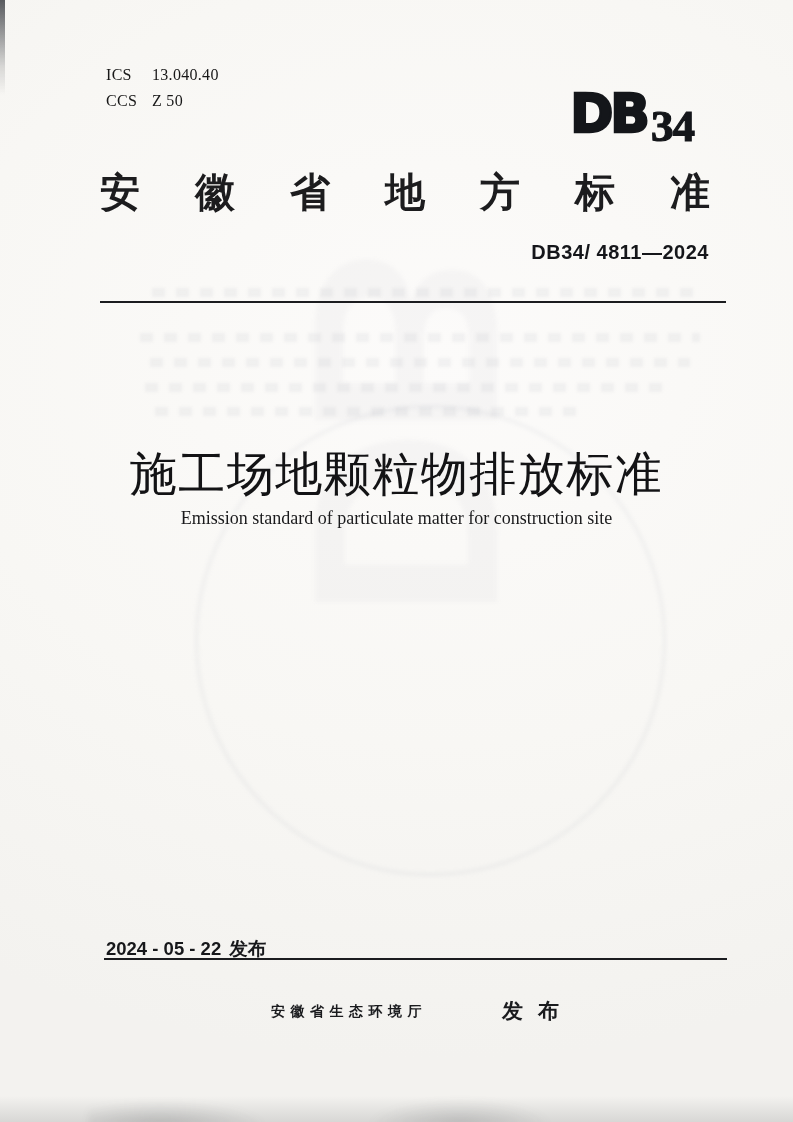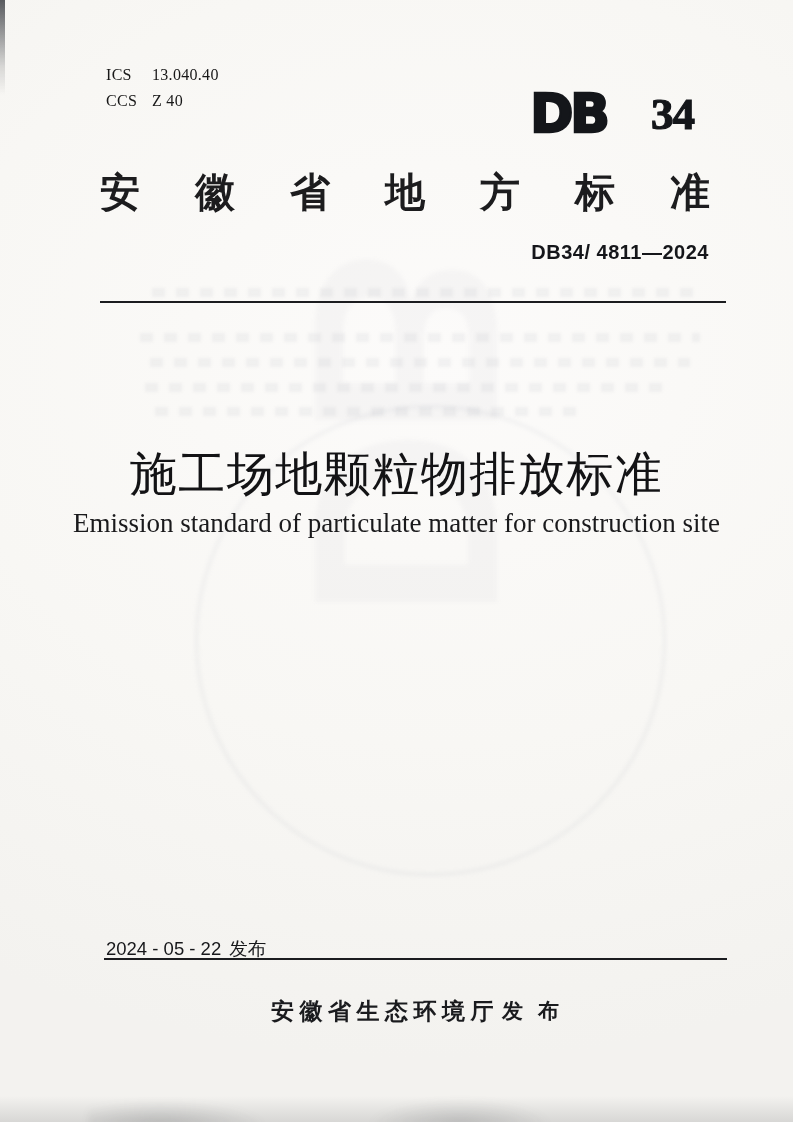--- a/index.html
+++ b/index.html
@@ -50,21 +50,21 @@
   .bleed-stamp {
     position: absolute; left: 195px; top: 405px; width: 465px; height: 465px;
     border-radius: 50%;
     border: 3px solid rgba(135,145,162,0.10);
     filter: blur(2px);
   }
   
   .code-block { position: absolute; left: 106px; top: 62px; font-family: "Liberation Serif", serif; font-size: 16px; line-height: 26px; letter-spacing: 0.3px; }
   .code-label { display: inline-block; width: 46px; }
   
-  .logo { position: absolute; left: 478px; top: 84px; width: 216px; display: flex; justify-content: flex-end; align-items: center; gap: 40px; }
+  .logo { position: absolute; left: 478px; top: 84px; width: 216px; display: flex; justify-content: flex-end; align-items: flex-end; }
   .logo-db {
     font-family: "DejaVu Sans", sans-serif; font-size: 52px; font-weight: 900;
     letter-spacing: -3px; color: #14161a;
     -webkit-text-stroke: 2.5px #14161a;
     transform: scaleY(1.02);
   }
   .logo-34 {
     font-family: "Liberation Serif", serif; font-size: 45px; font-weight: 700;
     color: #14161a; letter-spacing: -1px; margin-left: 4px;
     -webkit-text-stroke: 1.2px #14161a;
@@ -87,30 +87,30 @@
   .rule-bottom { left: 104px; top: 958px; width: 623px; height: 2.2px; }
   
   .title-cn {
     position: absolute; left: 0; top: 443px; width: 100%;
     text-align: center; font-size: 47px; font-weight: 400; letter-spacing: 1.5px;
     color: #131315;
   }
   .title-en {
     position: absolute; left: 0; top: 508px; width: 100%;
     text-align: center; font-family: "Liberation Serif", serif;
-    font-size: 27px; color: #1a1a1c;
+    font-size: 18px; color: #1a1a1c;
   }
   
-  .date-line { position: absolute; top: 936px; font-size: 18.5px; font-weight: 400; color: #17181b; white-space: nowrap; }
+  .date-line { position: absolute; top: 936px; font-size: 18.5px; font-weight: 700; color: #17181b; white-space: nowrap; }
   .date-left { left: 106px; }
   .date-right { right: 68px; }
   .date-label { margin-left: 8px; }
   
   .publishers { position: absolute; left: 271px; top: 997px; display: flex; align-items: center; }
-  .pub-names { width: 194px; font-size: 23px; font-weight: 700; line-height: 27px; color: #1a1b1e; white-space: nowrap; }
+  .pub-names { width: 194px; font-size: 14px; font-weight: 700; line-height: 27px; color: #1a1b1e; white-space: nowrap; }
   .pub1 { letter-spacing: 5.5px; margin-right: -5.5px; }
   .pub2 { letter-spacing: 0.2px; }
   .pub-label {
     margin-left: 37px; font-size: 21px; font-weight: 700; color: #1a1b1e;
     letter-spacing: 15px; margin-right: -15px; white-space: nowrap;
   }
 </style>
 </head>
 <body>
 
@@ -122,21 +122,21 @@
   <div class="bleed-row" style="left:140px; top:333px; width:560px;"></div>
   <div class="bleed-row" style="left:150px; top:358px; width:540px;"></div>
   <div class="bleed-row" style="left:145px; top:383px; width:520px;"></div>
   <div class="bleed-row" style="left:155px; top:407px; width:430px;"></div>
 
   <div class="code-block">
     <div class="code-row">
       <span class="code-label">ICS</span><span class="code-value">13.040.40</span>
     </div>
     <div class="code-row">
-      <span class="code-label">CCS</span><span class="code-value">Z 40</span>
+      <span class="code-label">CCS</span><span class="code-value">Z 50</span>
     </div>
   </div>
 
   <div class="logo">
     <span class="logo-db">DB</span>
     <span class="logo-34">34</span>
   </div>
 
   <div class="std-type">安徽省地方标准</div>
 

